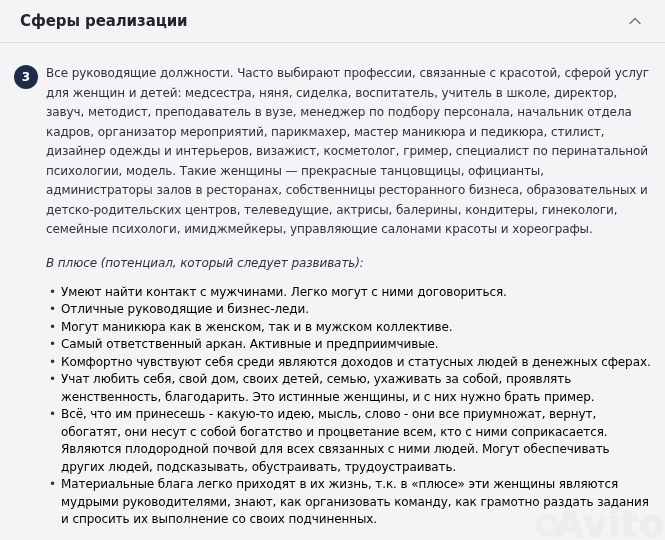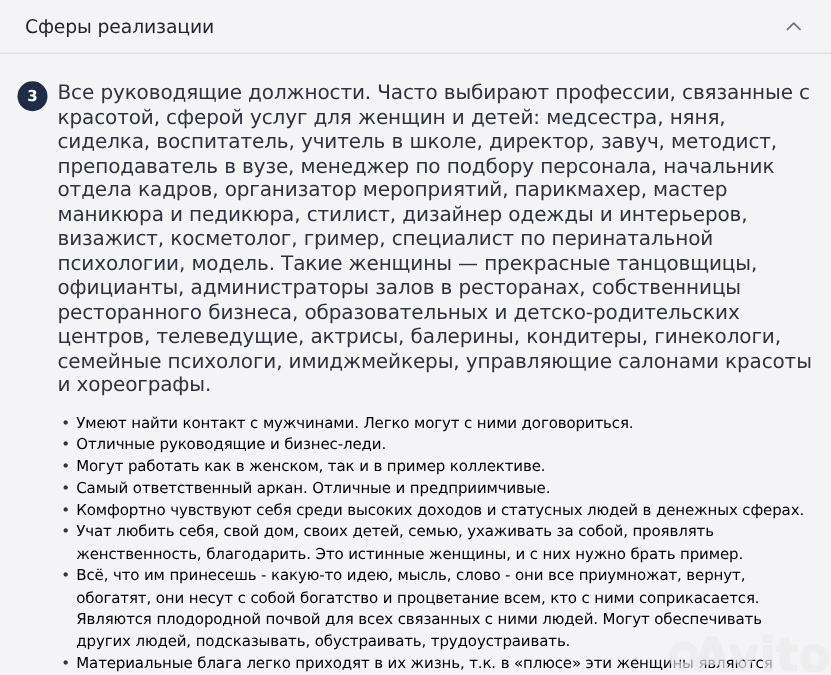--- a/index.html
+++ b/index.html
@@ -15,21 +15,21 @@
     display: flex;
     align-items: center;
     justify-content: space-between;
     height: 43px;
     padding: 0 22px 0 20px;
     border-bottom: 1px solid #d9d9de;
     cursor: pointer;
   }
   .accordion-title {
     font-size: 15px;
-    font-weight: normal;
+    font-weight: bold;
     color: #23242e;
     letter-spacing: -0.1px;
   }
   .chevron {
     display: inline-flex;
     align-items: center;
     justify-content: center;
     width: 16px; height: 16px;
     color: #70707a;
   }
@@ -47,21 +47,21 @@
     font-size: 12px;
     font-weight: bold;
     display: flex;
     align-items: center;
     justify-content: center;
     margin-right: 8px;
     margin-top: 1px;
   }
   .text-col { flex: 1 1 auto; min-width: 0; }
   .body-paragraph {
-    font-size: 16px;
+    font-size: 12px;
     line-height: 19.5px;
     letter-spacing: -0.1px;
     color: #30323f;
   }
   .subheading {
     font-size: 12px;
     font-style: italic;
     line-height: 18px;
     margin-top: 14px;
     letter-spacing: -0.1px;
@@ -119,26 +119,27 @@
     <svg width="12" height="8" viewBox="0 0 12 8">
         <path d="M1 6.5 L6 1.5 L11 6.5" fill="none" stroke="currentColor" stroke-width="1.4" stroke-linecap="round" stroke-linejoin="round"></path>
       </svg>
   </span>
 </div>
 
 <div class="main">
   <div class="step-badge">3</div>
   <div class="text-col">
     <p class="body-paragraph">Все руководящие должности. Часто выбирают профессии, связанные с красотой, сферой услуг для женщин и детей: медсестра, няня, сиделка, воспитатель, учитель в школе, директор, завуч, методист, преподаватель в вузе, менеджер по подбору персонала, начальник отдела кадров, организатор мероприятий, парикмахер, мастер маникюра и педикюра, стилист, дизайнер одежды и интерьеров, визажист, косметолог, гример, специалист по перинатальной психологии, модель. Такие женщины — прекрасные танцовщицы, официанты, администраторы залов в ресторанах, собственницы ресторанного бизнеса, образовательных и детско-родительских центров, телеведущие, актрисы, балерины, кондитеры, гинекологи, семейные психологи, имиджмейкеры, управляющие салонами красоты и хореографы.</p>
+    <p class="subheading">В плюсе (потенциал, который следует развивать):</p>
     <ul class="bullet-list">
       <li>Умеют найти контакт с мужчинами. Легко могут с ними договориться.</li>
       <li>Отличные руководящие и бизнес-леди.</li>
-      <li>Могут работать как в женском, так и в пример коллективе.</li>
-      <li>Самый ответственный аркан. Отличные и предприимчивые.</li>
-      <li>Комфортно чувствуют себя среди высоких доходов и статусных людей в денежных сферах.</li>
+      <li>Могут маникюра как в женском, так и в мужском коллективе.</li>
+      <li>Самый ответственный аркан. Активные и предприимчивые.</li>
+      <li>Комфортно чувствуют себя среди являются доходов и статусных людей в денежных сферах.</li>
       <li>Учат любить себя, свой дом, своих детей, семью, ухаживать за собой, проявлять женственность, благодарить. Это истинные женщины, и с них нужно брать пример.</li>
       <li>Всё, что им принесешь - какую-то идею, мысль, слово - они все приумножат, вернут, обогатят, они несут с собой богатство и процветание всем, кто с ними соприкасается. Являются плодородной почвой для всех связанных с ними людей. Могут обеспечивать других людей, подсказывать, обустраивать, трудоустраивать.</li>
       <li>Материальные блага легко приходят в их жизнь, т.к. в «плюсе» эти женщины являются мудрыми руководителями, знают, как организовать команду, как грамотно раздать задания и спросить их выполнение со своих подчиненных.</li>
     </ul>
   </div>
 </div>
 
 <div class="watermark">
   <span class="watermark-ring"></span>
   <span class="watermark-text">Avito</span>

